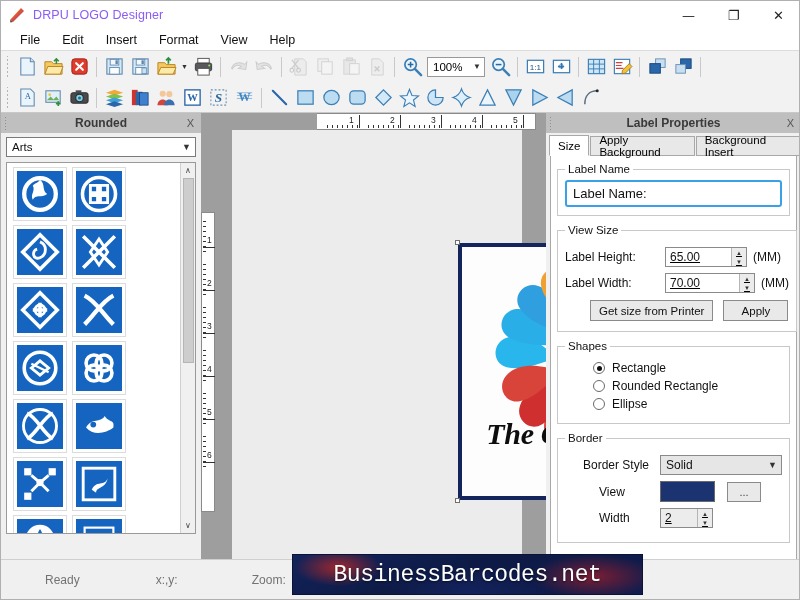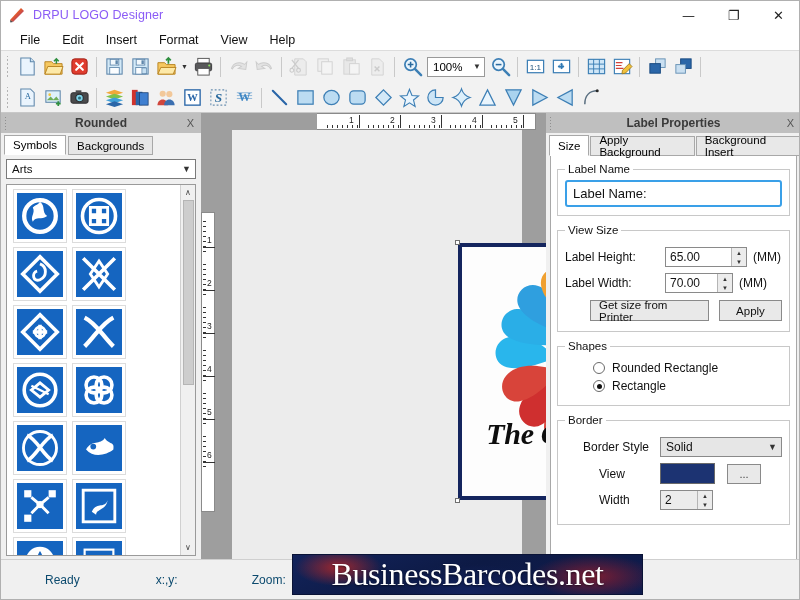--- a/index.html
+++ b/index.html
@@ -123,21 +123,21 @@
              border-top:none; padding:7px 6px; }
   fieldset.grp { border:1px solid #c8c8c8; margin:0 0 8px 0; padding:5px 7px 8px 7px; }
   fieldset.grp legend { font-size:11.5px; color:#111; padding:0 3px; }
   .row { display:flex; align-items:center; margin:6px 0; }
   .lbl { font-size:12px; color:#111; }
   .txtin { height:20px; background:#fff; border:1px solid #8a8a8a;
            font-size:12px; padding:0 4px; display:flex; align-items:center; color:#111; }
   .hl-box { border:2px solid #3aa0e8; border-radius:3px; padding:4px 6px;
             display:flex; align-items:center; }
   .spin { display:flex; align-items:center; border:1px solid #8a8a8a;
-          background:#fff; height:20px; }
+          background:#fff; height:20px;text-decoration:underline; }
   .spin .v { flex:1; font-size:12px; padding-left:4px; color:#111; }
   .spin .btns { width:15px; height:18px; border-left:1px solid #b5b5b5;
       background:#ececec; display:flex; flex-direction:column; }
   .spin .btns div { flex:1; display:flex; align-items:center; justify-content:center;
       font-size:6px; color:#333; line-height:1; }
   .unit { font-size:12px; margin-left:6px; color:#111; }
   .btn { height:21px; background:#e9e9e9; border:1px solid #8a8a8a;
          font-size:11.5px; display:flex; align-items:center; justify-content:center;
          padding:0 8px; color:#111; }
   .radio { display:flex; align-items:center; margin:4px 0 4px 28px; }
@@ -150,31 +150,31 @@
             padding:0 4px 0 5px; font-size:12px; color:#111; }
   .swatch { width:55px; height:21px; border:1px solid #6a6a6a; }
   .dotbtn { width:34px; height:20px; background:#e9e9e9; border:1px solid #8a8a8a;
             display:flex; align-items:center; justify-content:center;
             font-size:11px; color:#444; }
 
   
   .statusbar { position:absolute; left:0; bottom:0; width:800px; height:40px;
                background:#f0f0f0; border-top:1px solid #cfcfcf;
                display:flex; align-items:center; }
-  .st-cell { font-size:12px; color:#0c4a6e; }
+  .st-cell { font-size:12px; color:#737373; }
   .watermark { position:absolute; left:291px; bottom:4px; width:351px; height:41px;
      background:
        radial-gradient(ellipse 70px 30px at 13% 32%, rgba(180,40,40,.85), transparent 62%),
        radial-gradient(ellipse 95px 34px at 86% 55%, rgba(150,30,45,.8), transparent 65%),
        radial-gradient(ellipse 120px 40px at 50% 95%, rgba(20,35,95,.9), transparent 70%),
        linear-gradient(160deg,#13245c 0%,#0d1a45 45%,#101c4e 100%);
      border:1px solid #0a1336; display:flex; align-items:center;
      justify-content:center; overflow:hidden; }
-  .watermark span { font-size:32px; color:#fff; letter-spacing:-.4px;
-     font-family:Liberation Serif, serif; text-shadow:0 1px 2px rgba(0,0,0,.55); }
+  .watermark span { font-size:23px; color:#fff; letter-spacing:-.4px;
+     font-family:Liberation Mono, monospace; text-shadow:0 1px 2px rgba(0,0,0,.55); }
 </style>
 </head>
 <body>
 
 <div id="app">
 
   <div class="titlebar">
     <div class="title-icon">
       <svg viewBox="0 0 16 16" width="16" height="16">
         <defs>
@@ -512,24 +512,20 @@
           </svg>
       </div>
     </div>
   </div>
 
   <div class="leftpanel">
     <div class="panel-head">
       <div class="dots"></div>
       <div class="ttl">Rounded</div>
       <div class="x">X</div>
-    </div>
-    <div class="tabs-row">
-      <div class="ptab active">Symbols</div>
-      <div class="ptab">Backgrounds</div>
     </div>
     <div class="combo">
       <span class="cv">Arts</span>
       <span class="carr">▼</span>
     </div>
 
     <div class="symgrid-wrap">
       <div class="symgrid" id="symgrid">
           <div class="symcell">
             <svg viewBox="0 0 64 64">
@@ -879,44 +875,48 @@
             <span class="v">65.00</span>
             <span class="btns">
               <div>▲</div>
               <div>▼</div>
             </span>
           </span>
           <span class="unit">(MM)</span>
         </div>
         <div class="row">
           <span class="lbl" style="width:100px">Label Width:</span>
-          <span class="spin" style="width:68px">
+          <span class="spin" style="width:90px">
             <span class="v">70.00</span>
             <span class="btns">
               <div>▲</div>
               <div>▼</div>
             </span>
           </span>
           <span class="unit">(MM)</span>
         </div>
         <div class="row" style="margin:7px 0 2px 0;justify-content:flex-start">
           <span class="btn" style="margin-left:25px">Get size from Printer</span>
           <span class="btn" style="margin-left:10px;width:65px">Apply</span>
         </div>
       </fieldset>
 
       <fieldset class="grp">
         <legend>Shapes</legend>
         <div class="radio">
+          <span class="rdot on"></span>
+          <span class="lbl">Rectangle</span>
+        </div>
+        <div class="radio">
           <span class="rdot"></span>
           <span class="lbl">Rounded Rectangle</span>
         </div>
         <div class="radio">
-          <span class="rdot on"></span>
-          <span class="lbl">Rectangle</span>
+          <span class="rdot"></span>
+          <span class="lbl">Ellipse</span>
         </div>
       </fieldset>
 
       <fieldset class="grp">
         <legend>Border</legend>
         <div class="row">
           <span class="lbl" style="width:95px;padding-left:18px">Border Style</span>
           <span class="selbox" style="flex:1">
             <span>Solid</span>
             <span style="font-size:9px;color:#333">▼</span>

